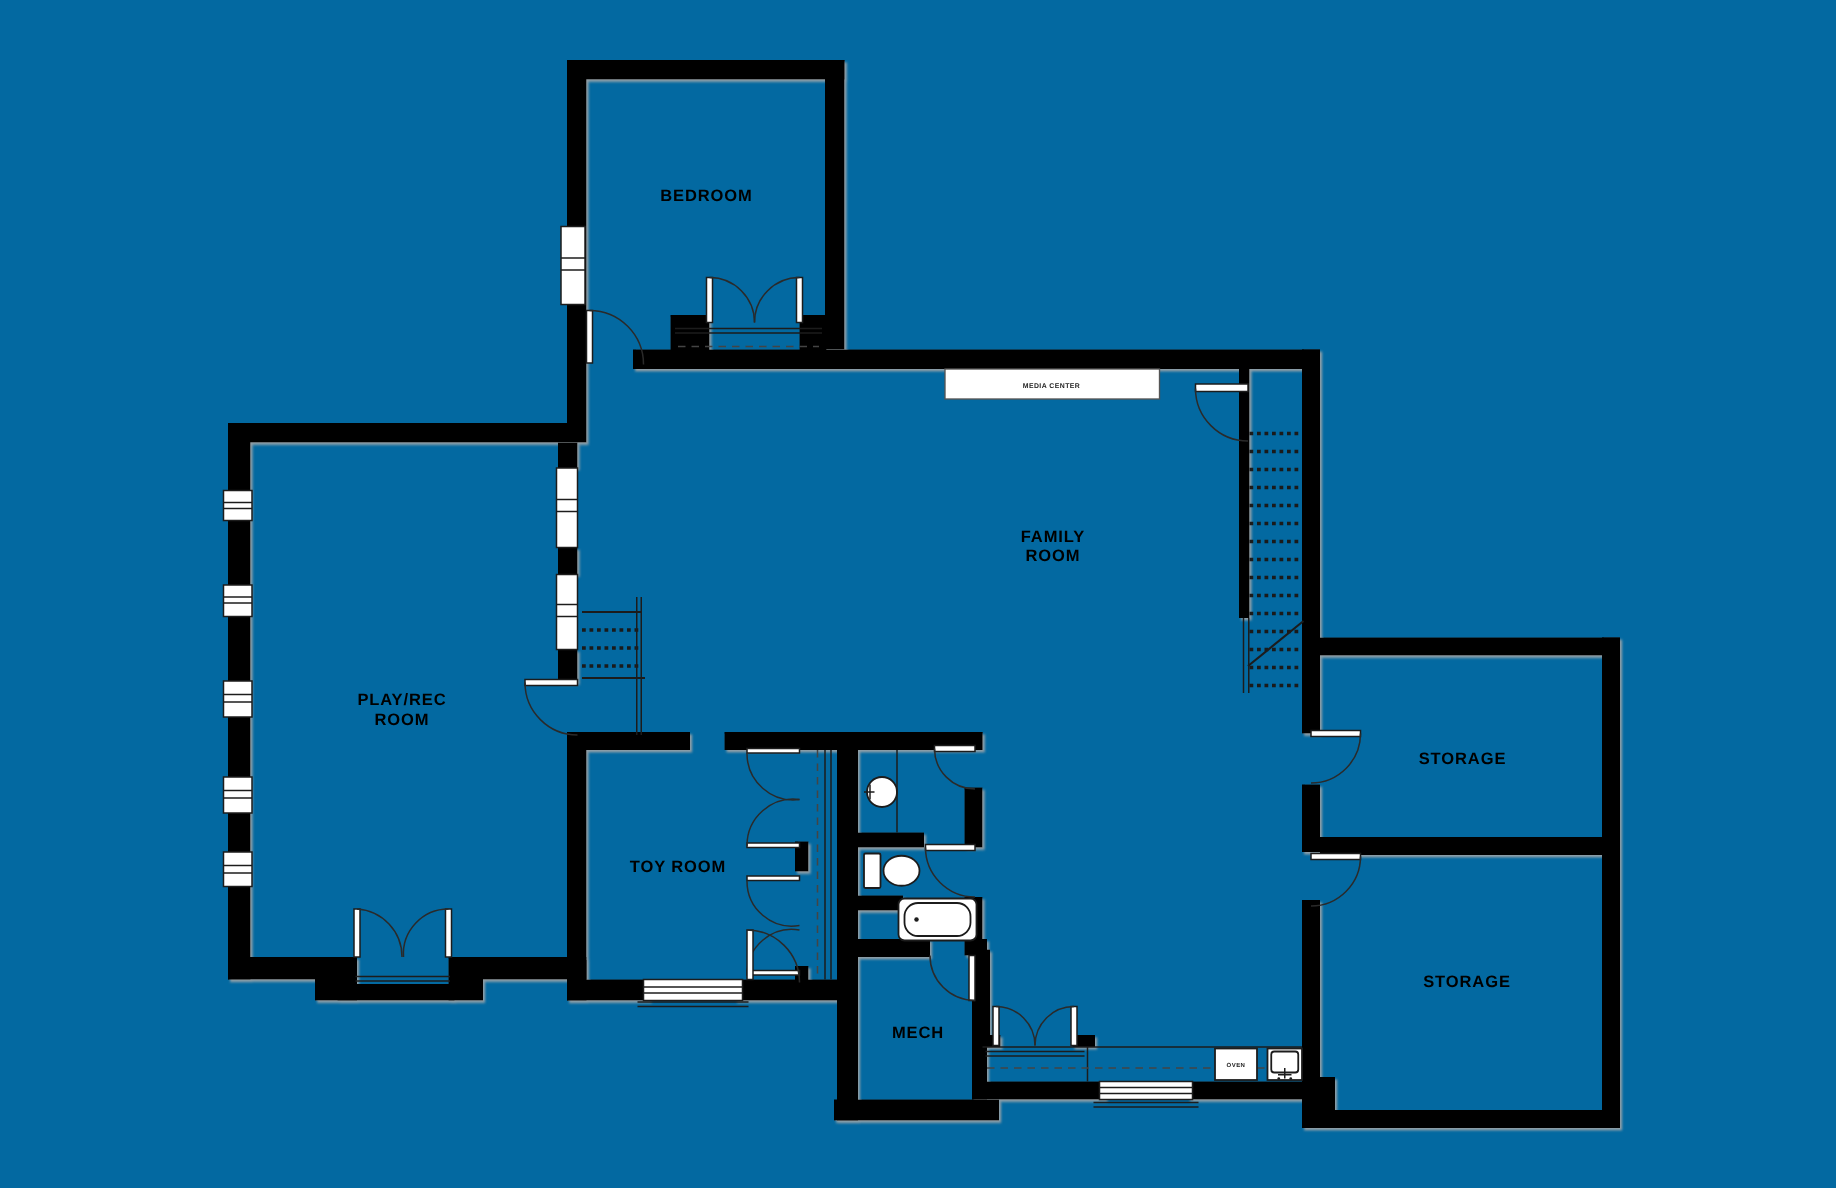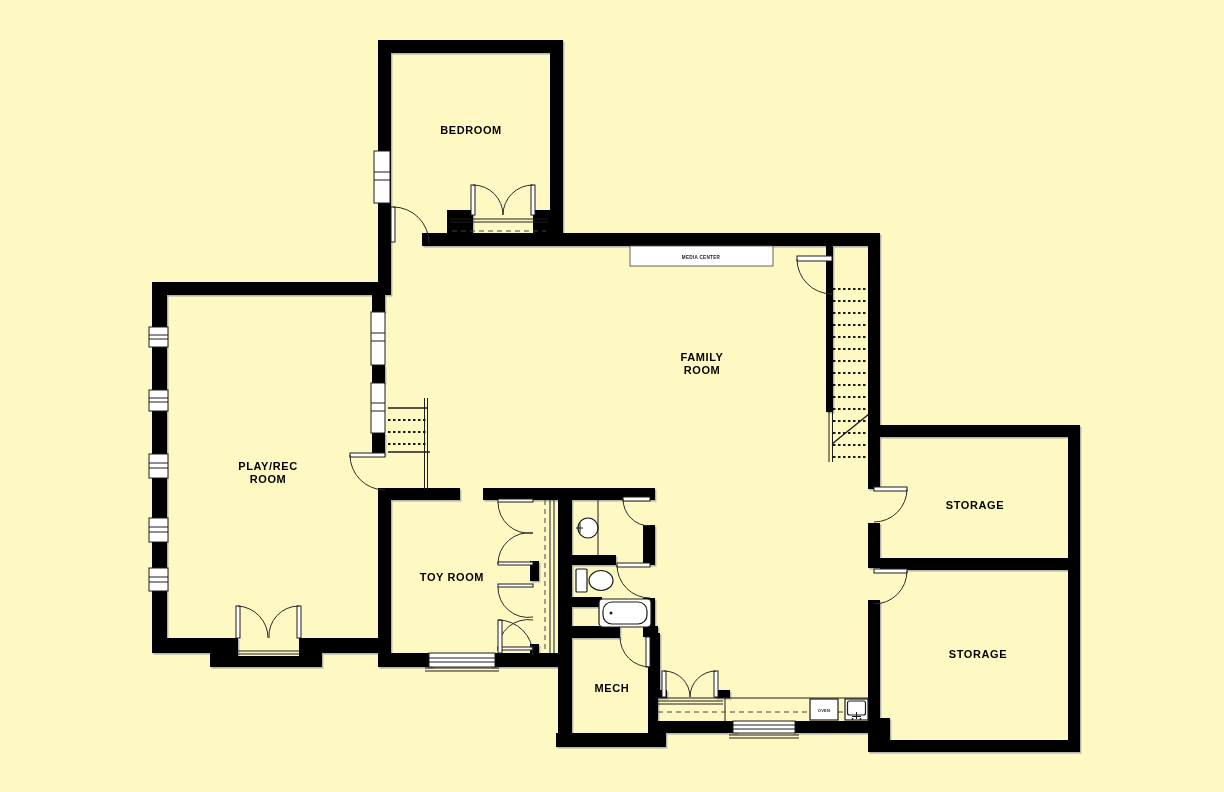--- a/index.html
+++ b/index.html
@@ -1,16 +1,16 @@
 <!DOCTYPE html>
 <html><head>
 <meta charset="utf-8">
 <style>
   html,body{margin:0;padding:0;background:#fff;}
-  .plan-wrap{position:relative;width:1224px;height:792px;background:#fef9c3;overflow:hidden;
+  .plan-wrap{position:relative;width:1224px;height:792px;background:#0369a1;overflow:hidden;
              font-family:"Liberation Sans", sans-serif;}
   svg{position:absolute;left:0;top:0;}
   .wall{fill:#000;stroke:none;}
   .thin{stroke:#1c1c1c;stroke-width:1;fill:none;}
   .thin2{stroke:#1c1c1c;stroke-width:1.4;fill:none;}
   .leaf{fill:#fff;stroke:#1c1c1c;stroke-width:1;}
   .arc{stroke:#2a2a2a;stroke-width:1;fill:none;}
   .winbox{fill:#fff;stroke:#1c1c1c;stroke-width:1;}
   .tread{stroke:#1a1a1a;stroke-width:2.2;stroke-dasharray:2.5 2.5;fill:none;}
   .dash{stroke:#444;stroke-width:1;stroke-dasharray:5 4;fill:none;}

